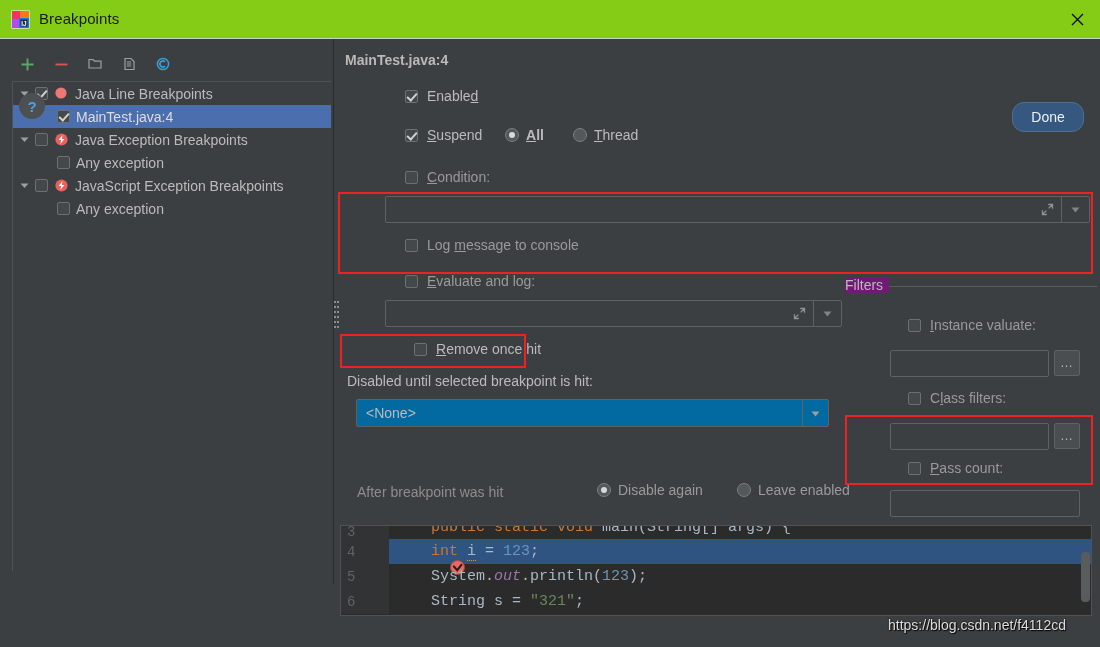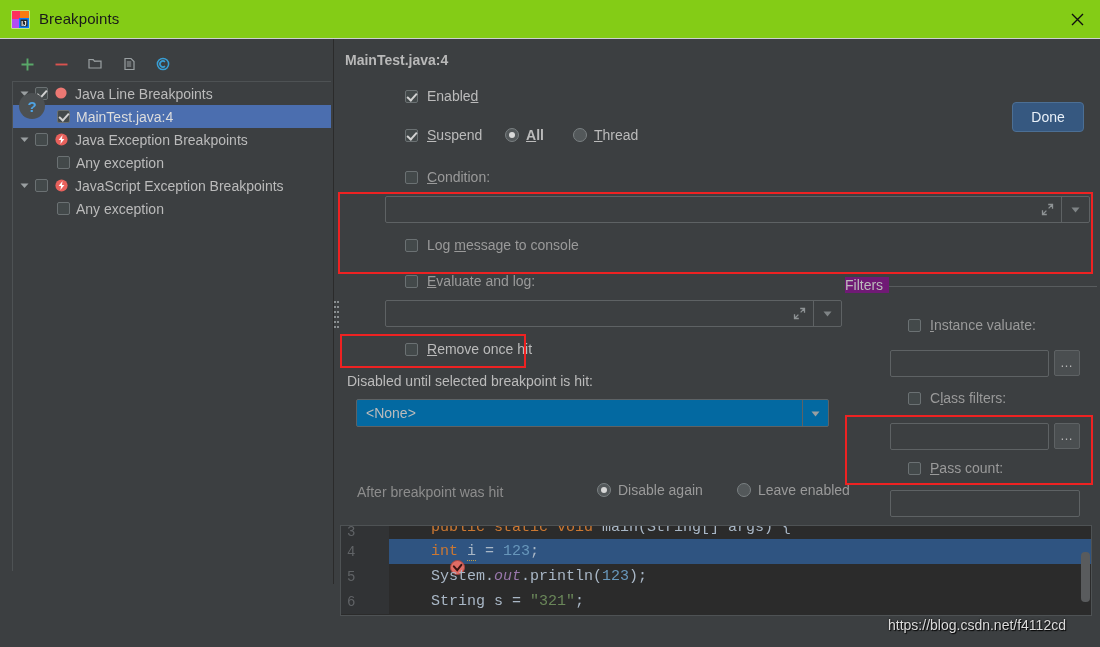--- a/index.html
+++ b/index.html
@@ -280,21 +280,21 @@
     background: #4c5052;
     display: flex; align-items: center; justify-content: center;
     color: #4fa3e3; font-size: 15px; font-weight: bold;
     cursor: pointer;
   }
   #done-btn {
     position: absolute; left: 1012px; top: 63px;
     width: 72px; height: 30px;
     background: #365880;
     border: 1px solid #4c6f94;
-    border-radius: 4px;
+    border-radius: 12px;
     display: flex; align-items: center; justify-content: center;
     font-size: 14px; color: #e8f0f8;
     cursor: pointer;
   }
   #watermark {
     position: absolute; left: 888px; top: 617px;
     font-size: 14px; color: #e9e9e9;
     text-shadow: 0 0 2px #000, 1px 1px 1px #000;
     white-space: nowrap;
     z-index: 40;
@@ -523,21 +523,21 @@
           </svg>
         </div>
         <div class="fld-btn">
           <svg width="11" height="11" viewBox="0 0 11 11">
               <path d="M1.5 3.5h8l-4 5z" fill="#7f8486"></path>
             </svg>
         </div>
       </div>
     </div>
 
-    <div class="chk-row" style="left:17px; top:302px;">
+    <div class="chk-row" style="left:26px; top:302px;">
       <span class="cb" style="margin-right:9px"></span>
       <span class="chk-label"><span class="mn">R</span><span>emove once hit</span></span>
     </div>
 
     <div class="plain-label" style="left:7px; top:334px;">Disabled until selected breakpoint is hit:</div>
     <div class="combo" style="left:16px; top:360px; width:473px; height:28px;">
       <span class="val">&lt;None&gt;</span>
       <span class="arrowbox">
         <svg width="11" height="11" viewBox="0 0 11 11">
             <path d="M1.5 3.5h8l-4 5z" fill="#9a9fa1"></path>

